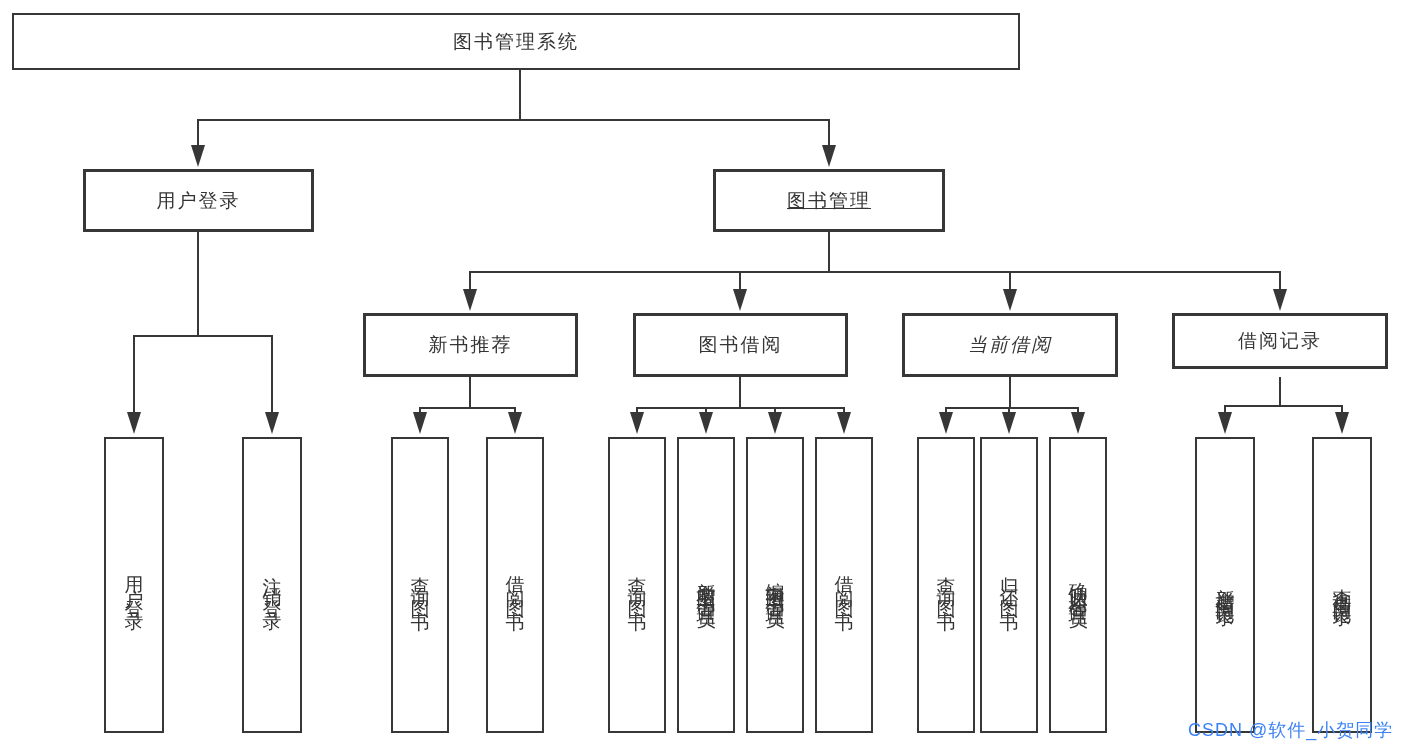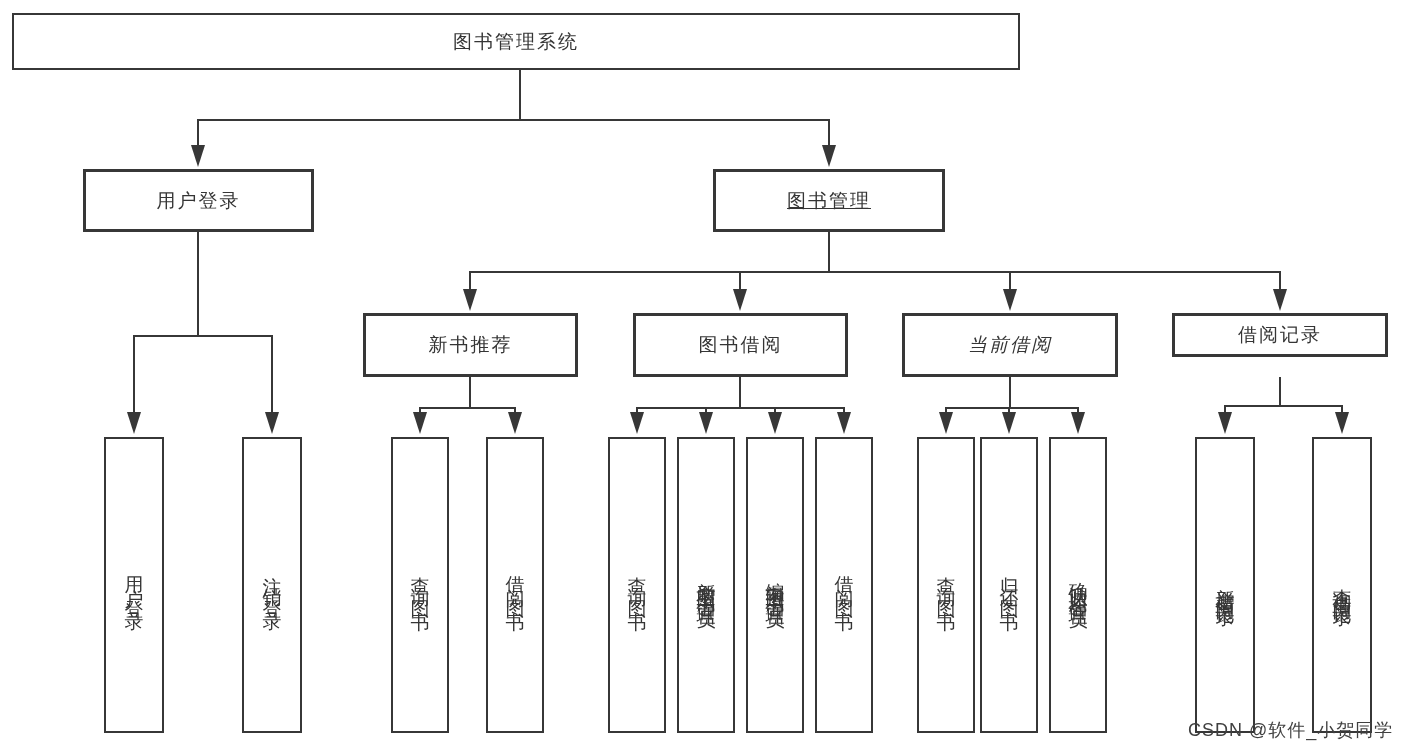--- a/index.html
+++ b/index.html
@@ -16,21 +16,21 @@
   }
   .lvl2 { border-width:3px; }
   .lvl3 { border-width:3px; }
   .h-label { font-size:19px; letter-spacing:2px; white-space:nowrap; }
   .v-node span {
     writing-mode:vertical-rl; text-orientation:mixed;
     font-size:19px; line-height:1.05; letter-spacing:12px; white-space:nowrap;
   }
   .v-node.v-long span { letter-spacing:4px; font-size:19px; }
   .watermark {
-    position:absolute; z-index:3; color:#404040; font-size:18px;
+    position:absolute; z-index:3; color:#3b82f6; font-size:18px;
     letter-spacing:1px; white-space:nowrap;
   }
 </style>
 </head>
 <body>
 
 <div class="canvas">
 
   <svg class="connectors" width="1405" height="747" viewBox="0 0 1405 747">
     <g stroke="#373737" stroke-width="2" fill="none">
@@ -114,21 +114,21 @@
 
   <div class="node lvl3" style="left:363px; top:313px; width:215px; height:64px;">
     <span class="h-label">新书推荐</span>
   </div>
   <div class="node lvl3" style="left:633px; top:313px; width:215px; height:64px;text-align:right;">
     <span class="h-label">图书借阅</span>
   </div>
   <div class="node lvl3" style="left:902px; top:313px; width:216px; height:64px;font-style:italic;">
     <span class="h-label">当前借阅</span>
   </div>
-  <div class="node lvl3" style="left:1172px; top:313px; width:216px; height:44px;">
+  <div class="node lvl3" style="left:1172px; top:313px; width:216px; height:56px;">
     <span class="h-label">借阅记录</span>
   </div>
 
   <div class="node v-node" style="left:104px; top:437px; width:60px; height:296px;">
     <span>用户登录</span>
   </div>
   <div class="node v-node" style="left:242px; top:437px; width:60px; height:296px;">
     <span>注销登录</span>
   </div>
 

